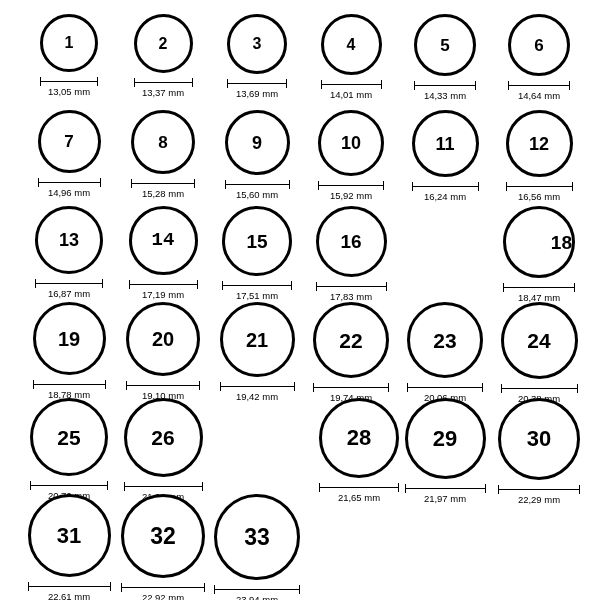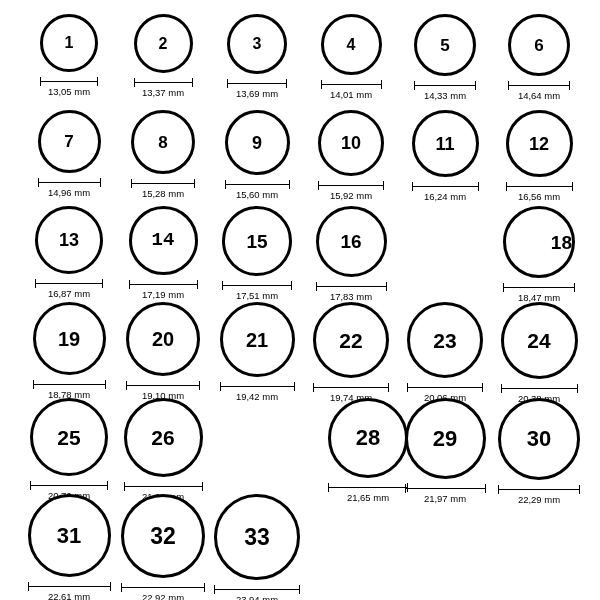--- a/index.html
+++ b/index.html
@@ -341,21 +341,21 @@
       <div class="ring" style="width: 79px; height: 79px;">
         <span class="ring-label" style="font-size: 21px;">26</span>
       </div>
       <div class="dim" style="width: 79px;">
         <div class="dim-line"></div>
         <div class="dim-tick left"></div>
         <div class="dim-tick right"></div>
       </div>
       <div class="mm">21,01 mm</div>
     </div>
-    <div class="cell" style="left: 321px; top: 398px; width: 94px; align-items: center;">
+    <div class="cell" style="left: 312px; top: 398px; width: 94px; align-items: center;">
       <div class="ring" style="width: 80px; height: 80px;">
         <span class="ring-label" style="font-size: 22px;">28</span>
       </div>
       <div class="dim" style="width: 80px;">
         <div class="dim-line"></div>
         <div class="dim-tick left"></div>
         <div class="dim-tick right"></div>
       </div>
       <div class="mm">21,65 mm</div>
     </div>

